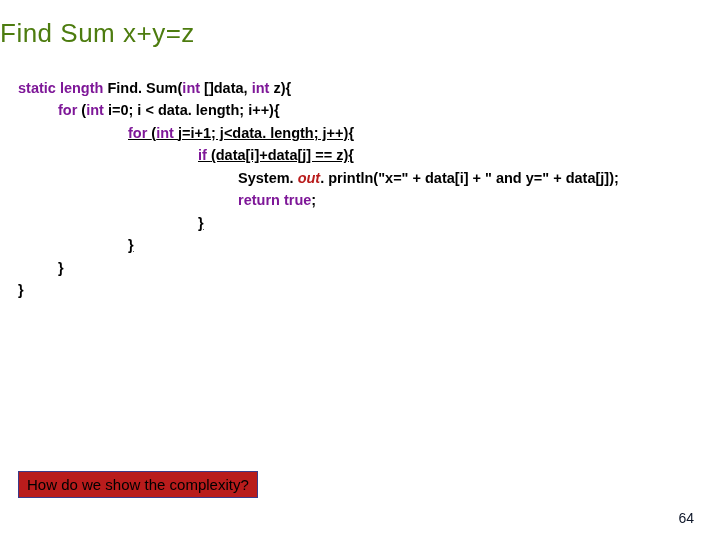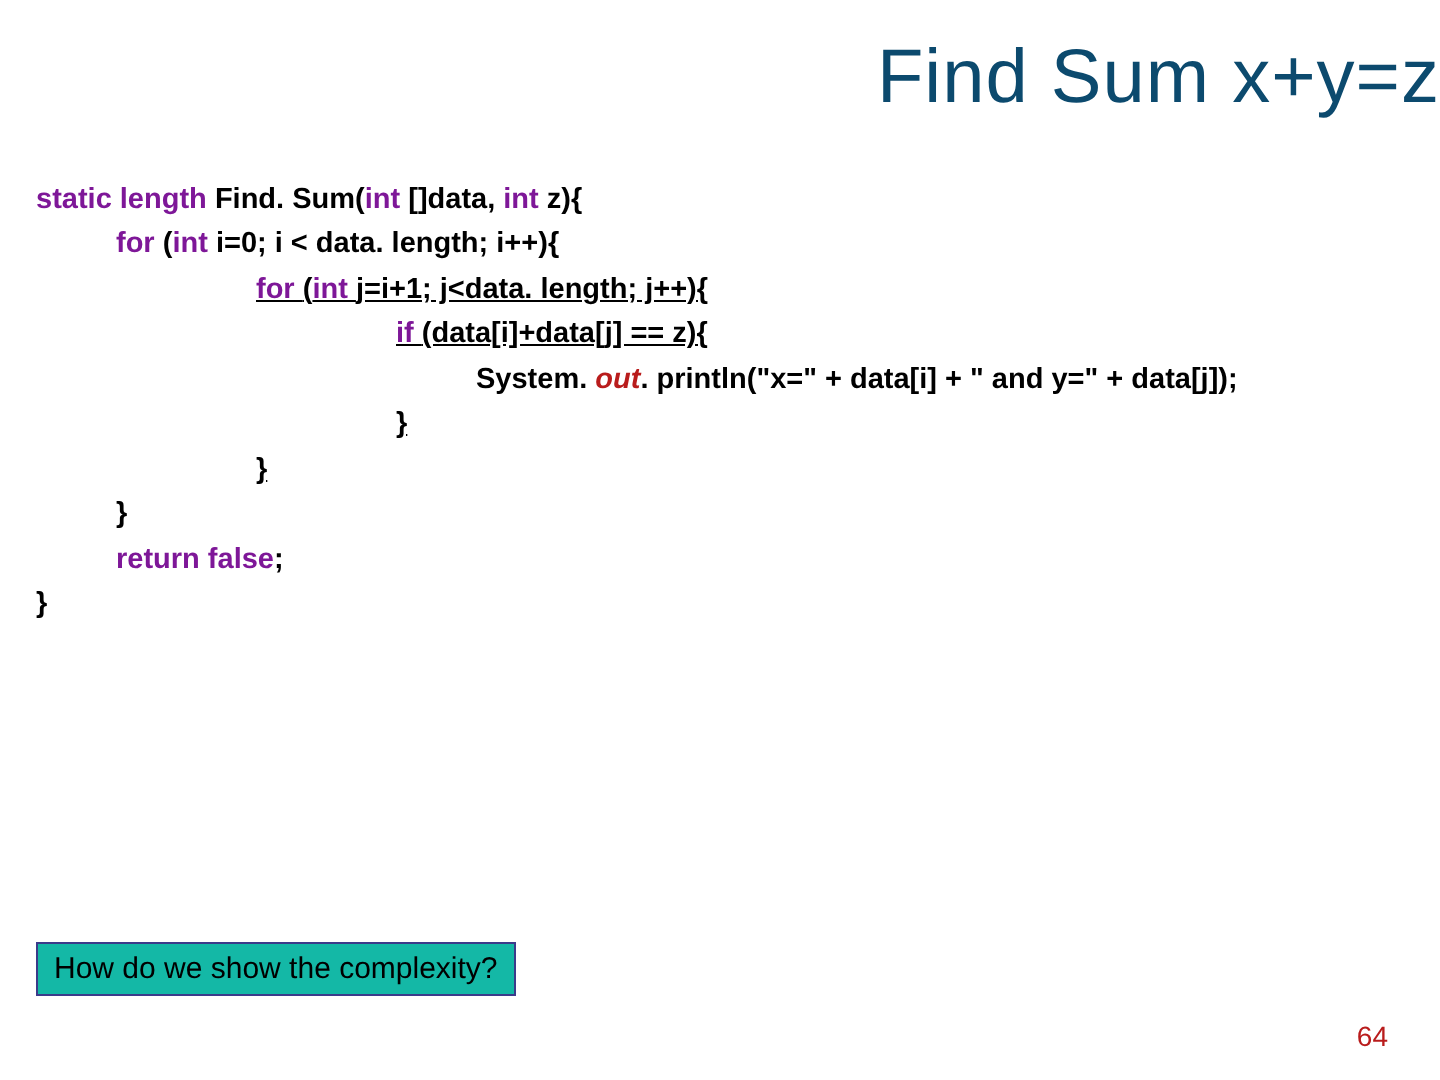--- a/index.html
+++ b/index.html
@@ -6,24 +6,24 @@
     margin: 0;
     padding: 0;
     width: 720px;
     height: 540px;
     background: #ffffff;
     font-family: Arial, Helvetica, sans-serif;
     position: relative;
     overflow: hidden;
   }
   .title {
-    text-align: right;
-    font-size: 38px;
+    text-align: left;
+    font-size: 26px;
     font-weight: normal;
-    color: #0c4a6e;
+    color: #4d7c0f;
     margin-top: 18px;
     letter-spacing: 0.5px;
   }
   .code {
     margin-top: 28px;
     margin-left: 18px;
     font-size: 14.5px;
     line-height: 1.55;
     font-family: Arial, Helvetica, sans-serif;
     color: #000;
@@ -33,31 +33,31 @@
   .code .ind3 { padding-left: 180px; text-decoration: underline; }
   .code .ind4 { padding-left: 220px; }
   .code .kw { color: #7e1798; font-weight: bold; }
   .code .plain { color: #000; font-weight: bold; text-align: center; }
   .code .out { font-style: italic; color: #b91c1c; }
   .footer-box {
     position: absolute;
     left: 18px;
     bottom: 42px;
     border: 1px solid #3b3b8a;
-    background: #14b8a6;
+    background: #b91c1c;
     padding: 4px 8px;
     font-size: 15px;
     color: #000;
   }
   .page-num {
     position: absolute;
     right: 26px;
     bottom: 14px;
     font-size: 14px;
-    color: #b91c1c;
+    color: #0f172a;
   }
 </style>
 </head>
 <body>
 
 <div class="title">Find Sum x+y=z</div>
 
 <div class="code">
   <div>
     <span class="kw">static length </span><span class="plain">Find. Sum(</span><span class="kw">int </span><span class="plain">[]data, </span><span class="kw">int </span><span class="plain">z){</span>
@@ -67,31 +67,31 @@
   </div>
   <div class="ind2">
     <span class="kw">for </span><span class="plain">(</span><span class="kw">int </span><span class="plain">j=i+1; j&lt;data. length; j++){</span>
   </div>
   <div class="ind3">
     <span class="kw">if </span><span class="plain">(data[i]+data[j] == z){</span>
   </div>
   <div class="ind4">
     <span class="plain">System. </span><span class="plain out">out</span><span class="plain">. println("x=" + data[i] + " and y=" + data[j]);</span>
   </div>
+  <div class="ind4">
+    <span class="kw">return true</span><span class="plain">;</span>
+  </div>
   <div class="ind3">
     <span class="plain">}</span>
   </div>
   <div class="ind2">
     <span class="plain">}</span>
   </div>
   <div class="ind1">
     <span class="plain">}</span>
-  </div>
-  <div class="ind1">
-    <span class="kw">return false</span><span class="plain">;</span>
   </div>
   <div>
     <span class="plain">}</span>
   </div>
 </div>
 
 <div class="footer-box">How do we show the complexity?</div>
 
 <div class="page-num">64</div>
 

